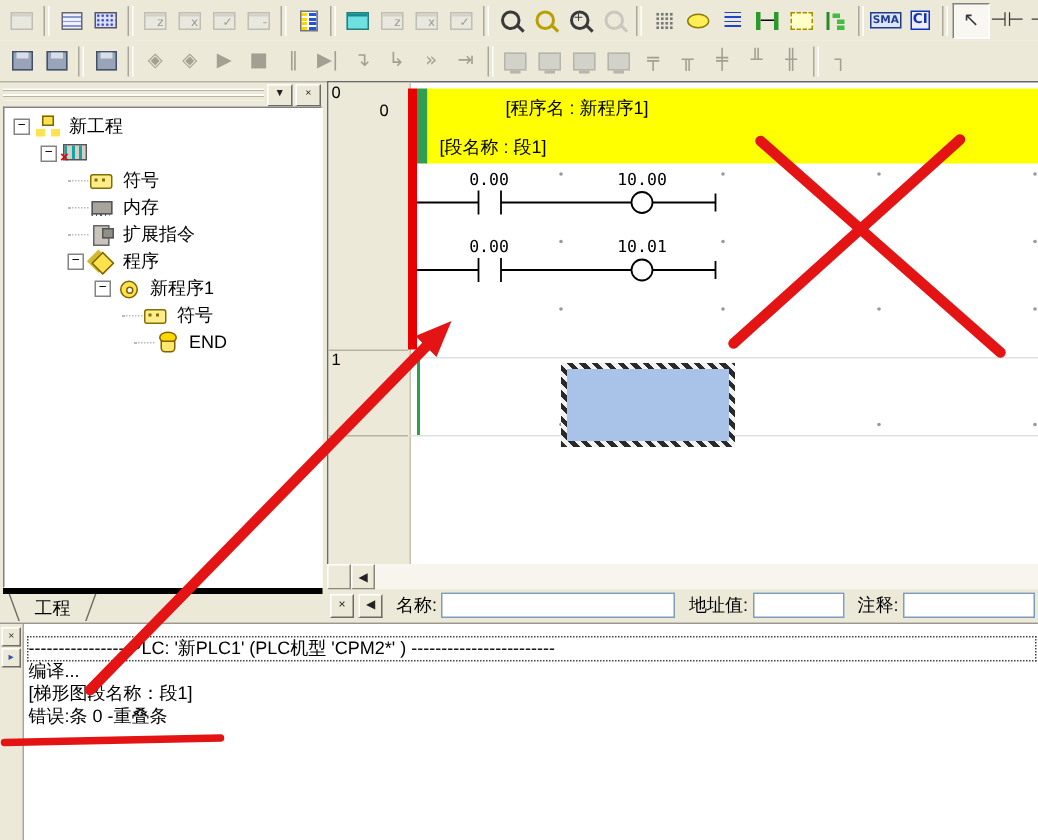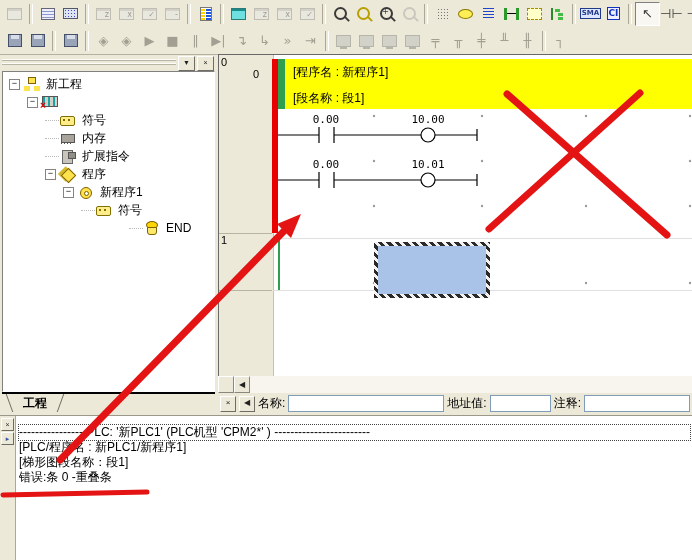--- a/index.html
+++ b/index.html
@@ -81,55 +81,55 @@
       background:repeating-linear-gradient(90deg,#555 0 1px,transparent 1px 3px);}
   [data-icon="programs"]::before{content:"";position:absolute;left:4px;top:3px;width:9px;height:9px;background:#ffe34d;
       border:1px solid #806000;transform:rotate(45deg);box-shadow:-3px 1px 0 #d4b82a;}
   [data-icon="program"]::before{content:"";position:absolute;left:3px;top:2px;width:10px;height:10px;background:#ffe34d;
       border:1px solid #806000;border-radius:50%;}
   [data-icon="program"]::after{content:"";position:absolute;left:7px;top:6px;width:3px;height:3px;background:#fff;border:1px solid #806000;border-radius:50%;}
   [data-icon="section"]::before{content:"";position:absolute;left:3px;top:0;width:10px;height:6px;background:#ffd700;
       border:1px solid #806000;border-radius:50%;}
   [data-icon="section"]::after{content:"";position:absolute;left:4px;top:6px;width:8px;height:6px;background:#ffe96b;
       border:1px solid #806000;border-radius:0 0 3px 3px;}
-  #tab-row{position:absolute;left:2px;top:392px;width:213px;height:20px;border-top:2px solid #000000;font-weight:bold;}
+  #tab-row{position:absolute;left:2px;top:392px;width:213px;height:20px;border-top:4px solid #000000;}
   #project-tab{position:absolute;left:4px;top:0;width:58px;height:19px;background:#ece9d8;text-align:center;line-height:18px;}
   #project-tab::before,#project-tab::after{content:"";position:absolute;top:0;width:1px;height:18px;background:#6f6d63;}
   #project-tab::before{left:3px;transform:skewX(20deg);}
   #project-tab::after{right:3px;transform:skewX(-20deg);}
   
   #ladder-window{position:absolute;left:218px;top:54px;width:474px;height:360px;}
   #ladder-body{position:absolute;left:0;top:0;right:0;height:322px;background:#fff;
       border-left:1px solid #696969;border-top:1px solid #696969;overflow:hidden;box-sizing:border-box;}
   #margin-col{position:absolute;left:0;top:0;bottom:0;width:54px;background:#ece9d8;border-right:1px solid #c6c2b2;}
   .mcell{position:absolute;left:0;width:53px;border-bottom:1px solid #b8b4a2;font-size:11px;}
   #mcell0{top:0;height:178px;}
   #mcell1{top:178px;height:57px;}
   .rung-num{position:absolute;left:2px;top:1px;}
   .step-num{position:absolute;left:34px;top:13px;}
   #error-bar{position:absolute;left:53px;top:4px;width:6px;height:174px;background:var(--errred);}
   #header-green{position:absolute;left:59px;top:4px;width:7px;height:50px;background:var(--busgreen);}
   #rung1-bus{position:absolute;left:59px;top:183px;width:2px;height:52px;background:var(--busgreen);}
   #yellow-header{position:absolute;left:66px;top:4px;right:0;height:50px;background:var(--yellow);}
   .yh-line{position:absolute;left:8px;white-space:nowrap;}
-  #yh1{top:5px;} #yh2{top:31px;}
+  #yh1{top:5px;margin-left:44px;} #yh2{top:31px;}
   .gridline{position:absolute;left:54px;right:0;height:1px;background:#e0e0e0;}
   #rung-svg{position:absolute;left:0;top:0;}
   #selection-box{position:absolute;left:155px;top:187px;width:108px;height:48px;border:4px solid transparent;
       background:linear-gradient(var(--selblue),var(--selblue)) padding-box,
                  repeating-linear-gradient(45deg,#2a2a2a 0 3px,#f2f2f2 3px 6px) border-box;}
   #ladder-hscroll{position:absolute;left:0;bottom:21px;right:0;height:17px;background:#f4f2ea;display:flex;}
   .scroll-corner{width:16px;height:17px;flex:none;background:#ece9d8;border:1px solid;border-color:#fff #8a887c #8a887c #fff;box-sizing:border-box;}
   .scroll-btn{width:16px;height:17px;flex:none;background:#ece9d8;border:1px solid;border-color:#fff #8a887c #8a887c #fff;
       box-sizing:border-box;font-size:8px;line-height:15px;text-align:center;color:#222;}
   .scroll-track{flex:1;background:#f7f5ee;}
   #info-bar{position:absolute;left:0;bottom:0;right:0;height:21px;background:#ece9d8;display:flex;align-items:center;gap:3px;padding:0 2px;}
   .ib-btn{width:14px;height:14px;flex:none;background:#ece9d8;border:1px solid;border-color:#fff #6f6d63 #6f6d63 #fff;
       font-size:8px;line-height:12px;text-align:center;color:#222;}
-  .ib-label{flex:none;}
+  .ib-label{flex:none;margin-left:6px;}
   .ib-input{height:15px;border:1px solid #7f9db9;background:#fff;font-size:11px;padding:0 2px;}
   #name-input{width:150px;} #address-input{width:55px;} #comment-input{flex:1;min-width:30px;}
   
   #output-window{position:absolute;left:0;top:415px;width:692px;height:145px;background:#fff;border-top:1px solid #9a978b;}
   #output-gutter{position:absolute;left:0;top:0;bottom:0;width:15px;background:#ece9d8;border-right:1px solid #aca899;}
   .og-btn{position:absolute;left:1px;width:13px;height:13px;background:#ece9d8;border:1px solid;
       border-color:#fff #6f6d63 #6f6d63 #fff;font-size:7px;line-height:11px;text-align:center;color:#333;box-sizing:border-box;}
   #og-close{top:2px;} #og-next{top:16px;color:#3355aa;}
   #output-text{position:absolute;left:16px;top:0;right:0;bottom:0;background:#fff;padding:9px 2px 0 3px;
       font-size:12px;line-height:15px;white-space:pre;overflow:hidden;}
@@ -364,21 +364,21 @@
       <div class="trow" style="padding-left: 60px;">
         <span class="exp">−</span>
         <span data-icon="program"></span>
         <span class="tlabel">新程序1</span>
       </div>
       <div class="trow" style="padding-left: 78px;">
         <span class="tspace"></span>
         <span data-icon="symbols"></span>
         <span class="tlabel">符号</span>
       </div>
-      <div class="trow" style="padding-left: 86px; margin-left: 40px;">
+      <div class="trow" style="padding-left: 86px;">
         <span class="tspace"></span>
         <span data-icon="section"></span>
         <span class="tlabel">END</span>
       </div>
     </div>
   <div id="tab-row">
     <div id="project-tab">工程</div>
   </div>
 
   <div id="ladder-window">
@@ -456,21 +456,21 @@
       <span class="ib-label">注释:</span>
       <input class="ib-input" id="comment-input" value="" style="">
     </div>
   </div>
 
   <div id="output-window">
     <div id="output-gutter">
       <div class="og-btn" id="og-close">×</div>
       <div class="og-btn" id="og-next">▸</div>
     </div>
-    <div id="output-text"><div class="oline sel">---------------- PLC: '新PLC1' (PLC机型 'CPM2*' ) ------------------------</div><div class="oline">[PLC/程序名 : 新PLC1/新程序1]</div><div class="oline">[梯形图段名称：段1]</div><div class="oline">错误:条 0 -重叠条</div><div class="oline">&nbsp;</div></div>
+    <div id="output-text"><div class="oline sel">---------------- PLC: '新PLC1' (PLC机型 'CPM2*' ) ------------------------</div><div class="oline">编译...</div><div class="oline">[梯形图段名称：段1]</div><div class="oline">错误:条 0 -重叠条</div><div class="oline">&nbsp;</div></div>
   </div>
 
   <svg id="annotation-overlay" width="692" height="560">
     <g class="anno-stroke" stroke="#e41414" stroke-width="7" stroke-linecap="round" fill="none">
       <line x1="507" y1="94" x2="667" y2="235"></line>
       <line x1="640" y1="93" x2="489" y2="229"></line>
       <line x1="60" y1="460" x2="284" y2="231"></line>
     </g>
     <polygon class="anno-fill" points="301,214 291,238 277,224" fill="#e41414"></polygon>
     <line class="anno-stroke" x1="3" y1="495" x2="147" y2="492" stroke="#e41414" stroke-width="5" stroke-linecap="round"></line>

